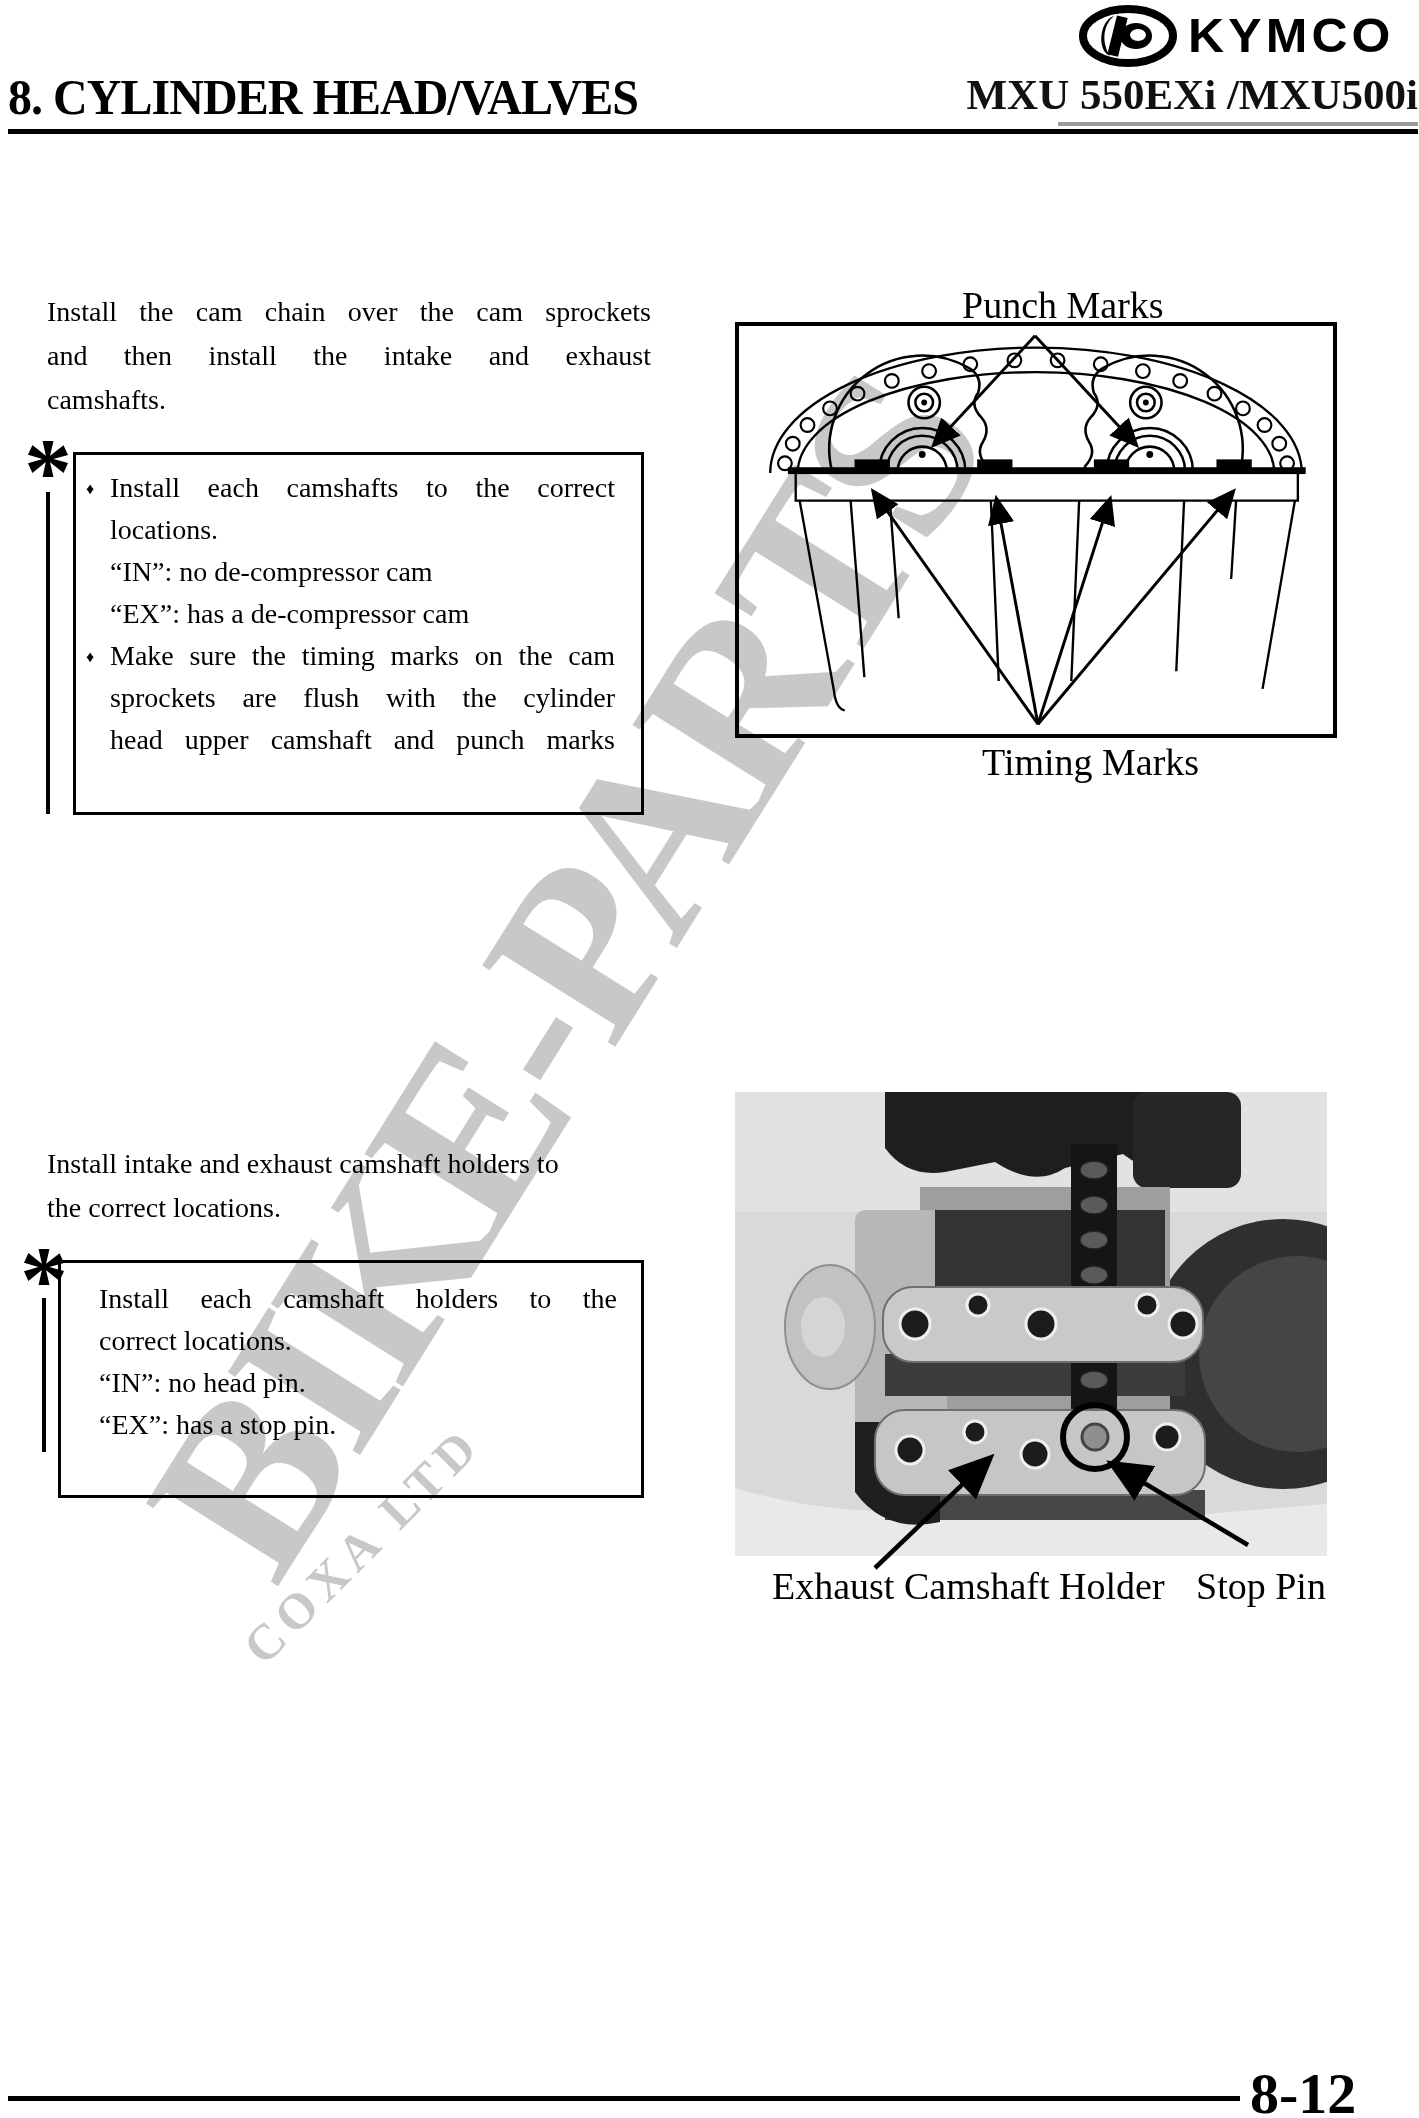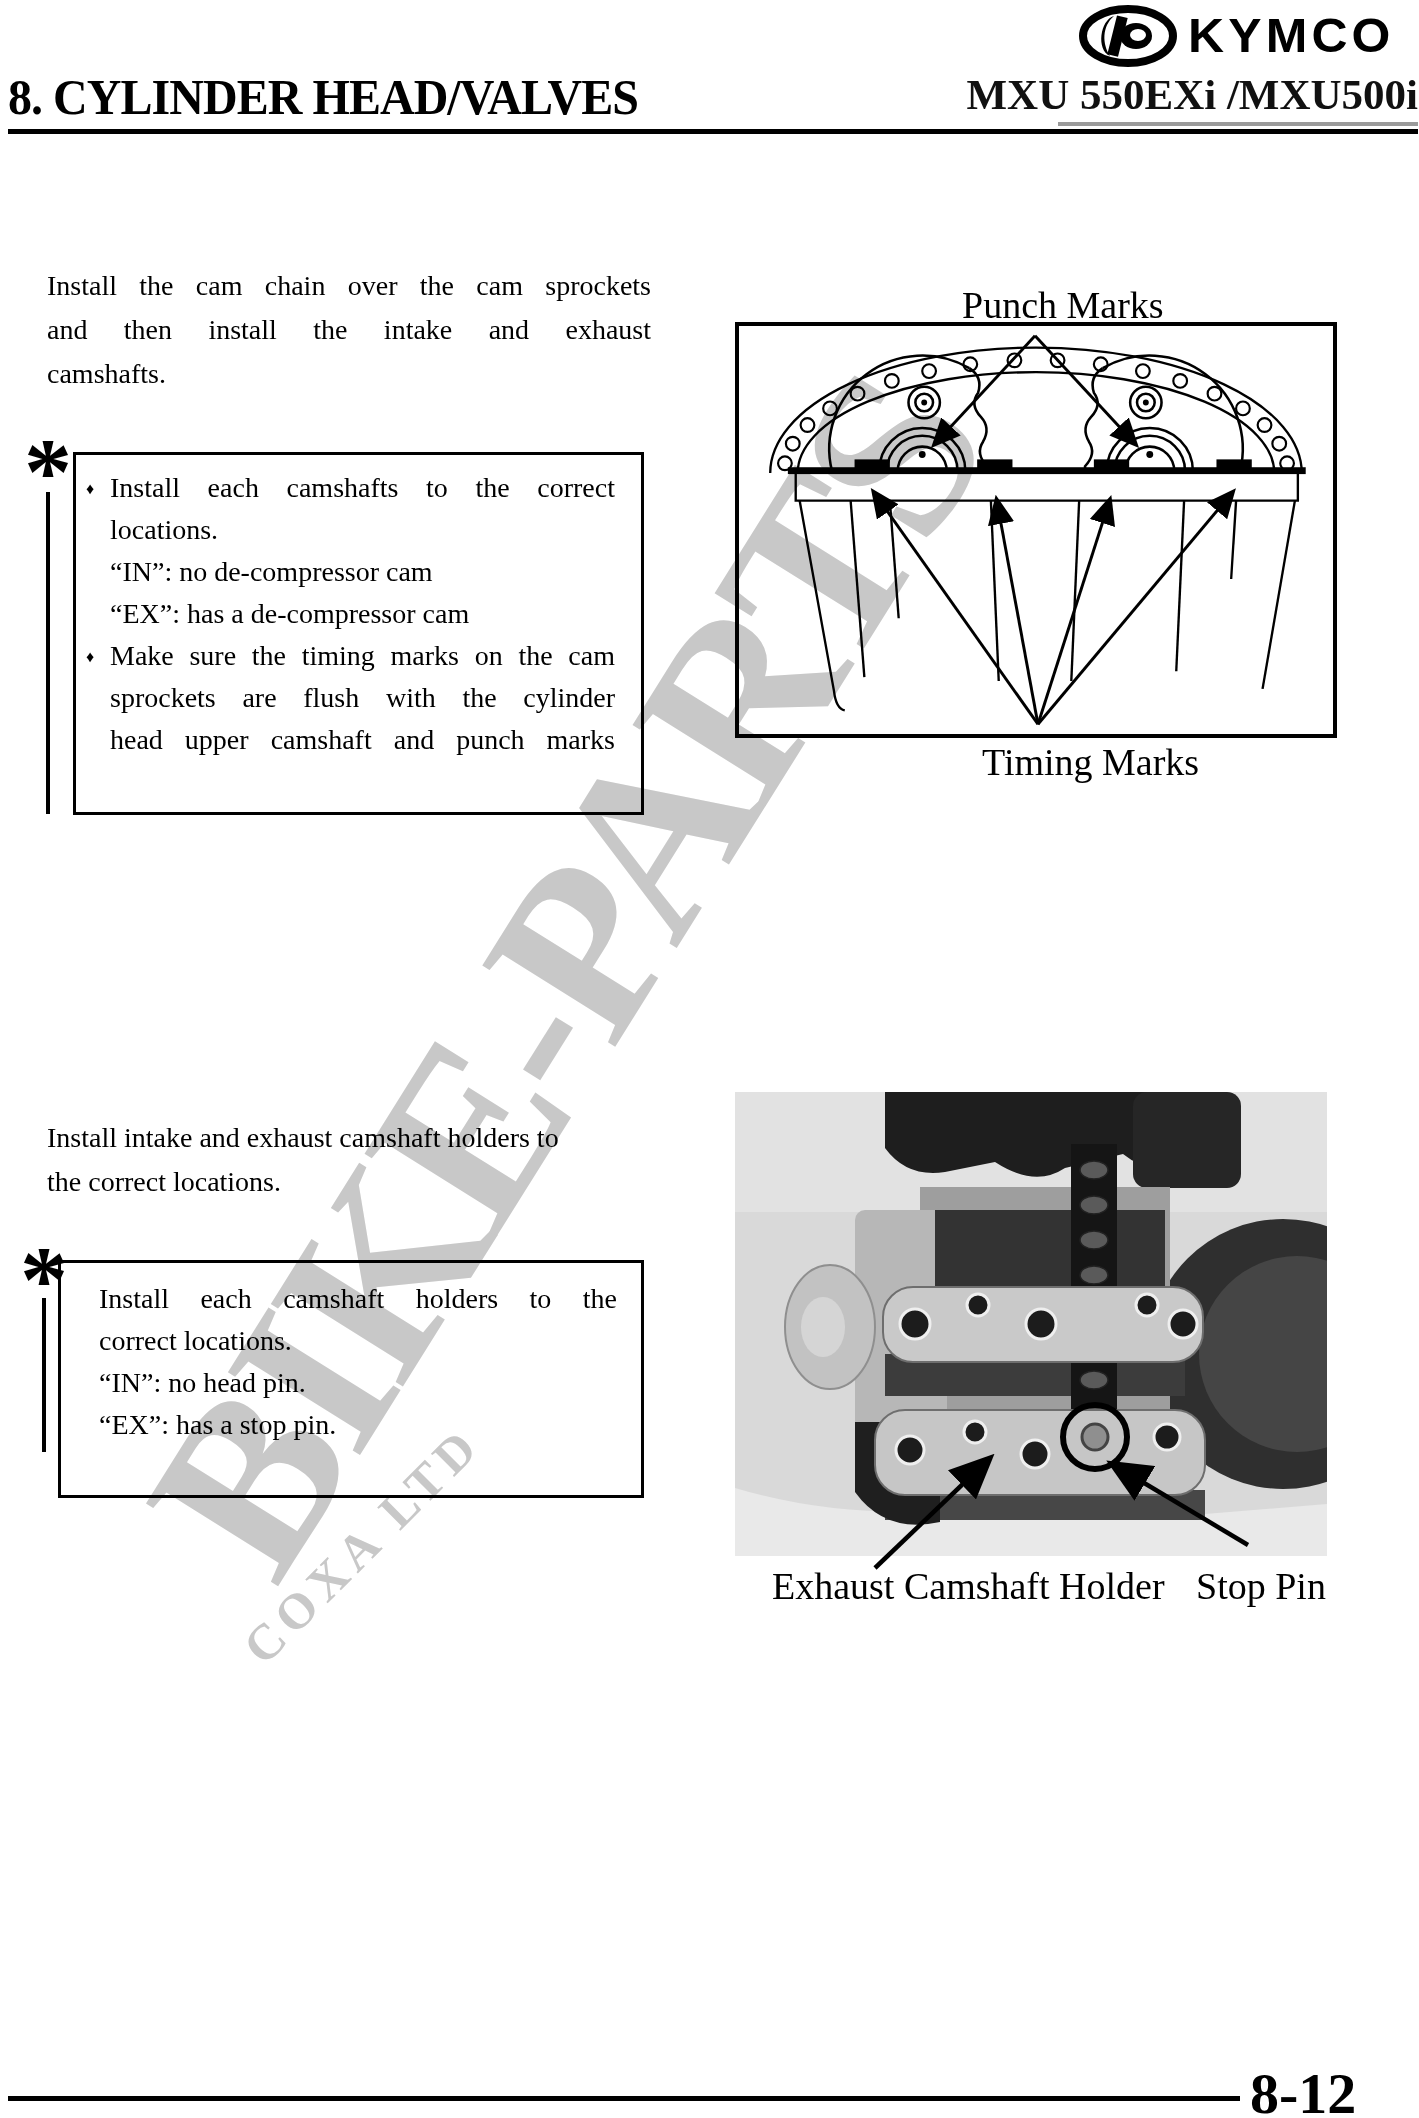--- a/index.html
+++ b/index.html
@@ -12,21 +12,21 @@
                  transform:scaleX(0.96);transform-origin:left center;white-space:nowrap;}
   #brand-row{left:1078px;top:4px;width:340px;height:64px;}
   #brand-text{left:1188px;top:8px;font-family:"Liberation Sans",sans-serif;font-weight:900;
               font-size:48px;letter-spacing:4px;transform:scaleX(1.04);transform-origin:left top;}
   #model-text{left:920px;top:70px;width:498px;text-align:right;font-family:Liberation Serif, serif;
               font-weight:bold;font-size:43px;color:#111;white-space:nowrap;}
   #header-rule-black{left:8px;top:129px;width:1410px;height:5px;background:#000;}
   #header-rule-gray{left:1058px;top:122px;width:360px;height:4px;background:#9b9b9b;}
 
   
-  .para{left:47px;width:604px;font-size:28px;line-height:44px;}
+  .para{left:47px;width:604px;font-size:28px;line-height:44px;margin-top:26px;}
   .pline{white-space:nowrap;}
   .pline.just{white-space:normal;text-align:justify;text-align-last:justify;}
   #para1{top:264px;}
   #para2{top:1116px;}
 
   
   .notebox{border:3px solid #000;font-size:28px;line-height:42px;box-sizing:border-box;}
   #notebox1{left:73px;top:452px;width:571px;height:363px;padding:12px 26px 8px 8px;}
   #notebox2{left:58px;top:1260px;width:586px;height:238px;padding:15px 24px 8px 38px;}
   .ln{position:relative;}

